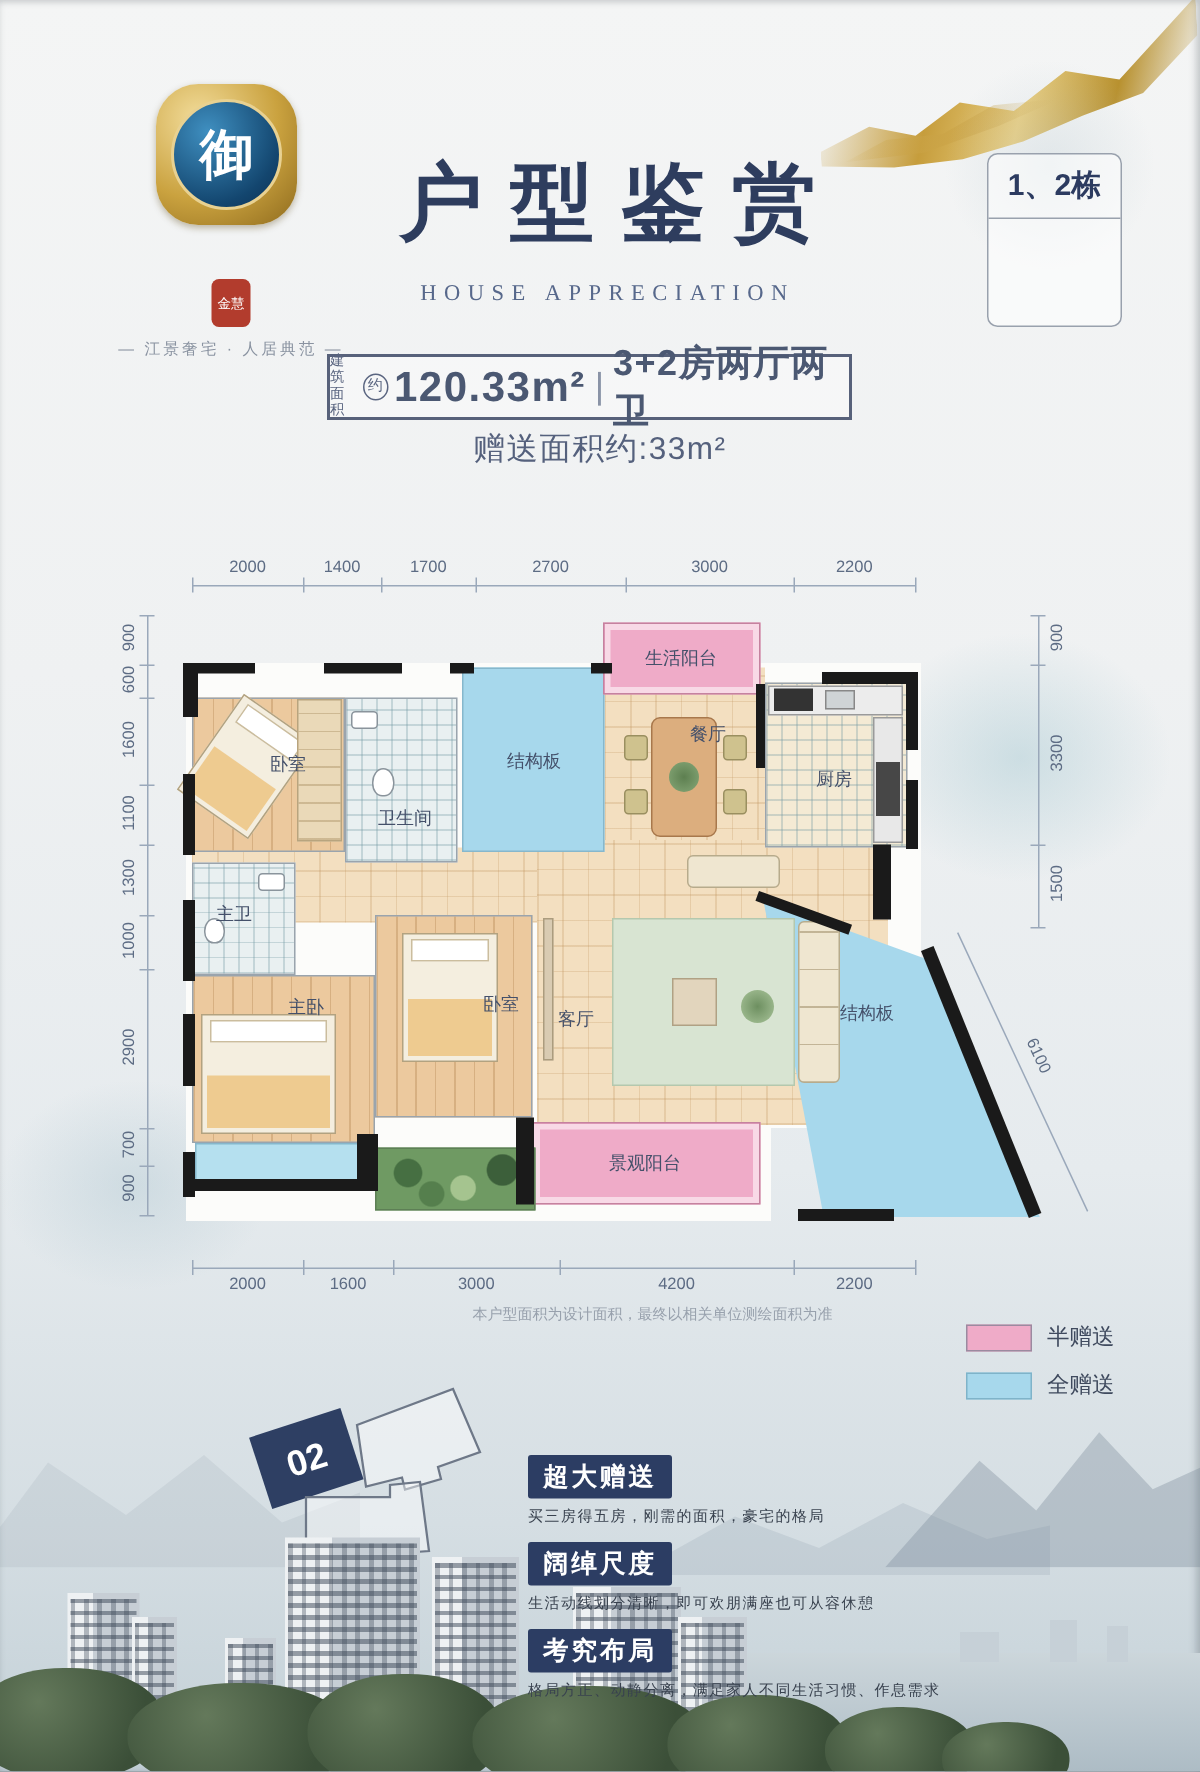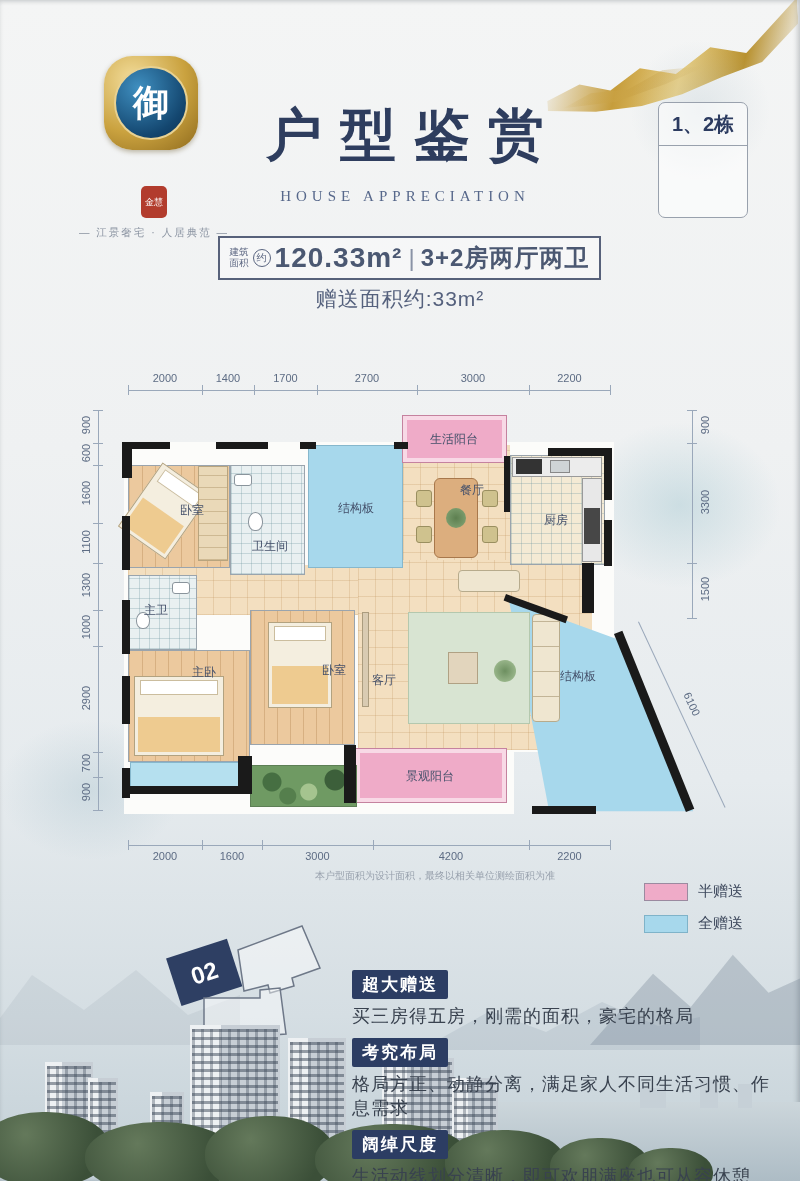--- a/index.html
+++ b/index.html
@@ -32,21 +32,21 @@
   .title{font-family:"Liberation Serif","DejaVu Serif",serif;font-size:56px;font-weight:bold;color:#2e3d5e;
     letter-spacing:18px;padding-left:18px;}
   .subtitle{margin-top:14px;font-family:"Liberation Serif","DejaVu Serif",serif;font-size:15px;color:#57688b;letter-spacing:5px;}
   .unitbox{position:absolute;left:658px;top:102px;width:88px;height:114px;border:1px solid #99a1ad;border-radius:7px;
     background:rgba(255,255,255,.55);text-align:center;}
   .unitbox .bld-row{height:42px;line-height:42px;border-bottom:1px solid #99a1ad;font-size:20px;font-weight:bold;color:#2c3b60;}
   .unitbox .unit-row{height:70px;display:flex;align-items:center;justify-content:center;gap:4px;}
   .unit-no{font-size:46px;font-weight:bold;color:#2c3b60;line-height:70px;}
   .unit-word{display:flex;flex-direction:column;font-size:13px;color:#2c3b60;line-height:1.25;font-weight:bold;}
   
-  .infobar{position:absolute;left:218px;top:236px;width:383px;height:44px;border:2px solid #57617a;
+  .infobar{position:absolute;left:218px;top:236px;width:350px;height:44px;border:2px solid #57617a;
     background:rgba(255,255,255,.35);display:flex;align-items:center;justify-content:center;gap:4px;color:#4b5872;box-sizing:border-box;}
   .area-stack{display:flex;flex-direction:column;font-size:9.5px;line-height:1.15;color:#5a6580;}
   .approx{width:16px;height:16px;border:1px solid #5a6580;border-radius:50%;font-size:10px;line-height:16px;text-align:center;color:#5a6580;}
   .area-val{font-size:28px;font-weight:bold;letter-spacing:1px;}
   .bar-div{font-size:24px;color:#8a93a6;font-weight:normal;margin:0 2px;}
   .layout-val{font-size:24px;font-weight:bold;letter-spacing:1px;}
   .gift{position:absolute;left:250px;top:285px;width:300px;text-align:center;font-size:21px;color:#55617d;letter-spacing:1px;}
   
   .plan{position:absolute;left:80px;top:360px;width:660px;height:520px;}
   .dl-h{position:absolute;height:1px;background:#9aa8ba;display:block;}
@@ -74,21 +74,21 @@
   .plants{position:absolute;background:#6f9a63;background-image:radial-gradient(circle at 20% 40%,#466f42 0 9px,transparent 10px),radial-gradient(circle at 55% 65%,#a5c48f 0 8px,transparent 9px),radial-gradient(circle at 80% 35%,#3c5f3a 0 10px,transparent 11px),radial-gradient(circle at 35% 75%,#557f4d 0 8px,transparent 9px);border:1px solid #5d7f55;z-index:3;}
   
   .legend-row{position:absolute;display:flex;align-items:center;gap:10px;}
   .sw{width:42px;height:16px;border:1px solid #9b8aa0;}
   .legend-row span{font-size:15px;color:#3f4a5e;}
   .note{position:absolute;left:275px;top:869px;width:320px;text-align:center;font-size:10px;color:#98a1ad;}
   
   .features{position:absolute;left:352px;top:970px;width:436px;z-index:4;}
   .badge{display:inline-block;background:#2c3d63;color:#fff;font-size:17px;font-weight:bold;
     padding:3px 10px;letter-spacing:2px;border-radius:2px;}
-  .fdesc{margin:5px 0 10px;font-size:18px;color:#39424f;letter-spacing:1px;}
+  .fdesc{margin:5px 0 10px;font-size:10px;color:#39424f;letter-spacing:1px;}
   .mount{position:absolute;pointer-events:none;}
   
   .siteplan{position:absolute;left:142px;top:910px;width:215px;height:158px;}
   
   .scene{position:absolute;left:0;top:1020px;width:800px;height:161px;overflow:hidden;}
   .bld{position:absolute;background:linear-gradient(90deg,#eef1f3 0 35%,#c7ced5 35% 100%);}
   .bld::after{content:"";position:absolute;left:2px;right:2px;top:4px;bottom:0;
     background:repeating-linear-gradient(180deg,rgba(58,70,86,.5) 0 3px,transparent 3px 8px),repeating-linear-gradient(90deg,rgba(58,70,86,.35) 0 3px,transparent 3px 9px);}
   .tree{position:absolute;border-radius:48%;background:radial-gradient(circle at 35% 30%,#64795b,#3b4f38 72%);}
   .water{position:absolute;background:linear-gradient(180deg,#ccd6db,#adbcc5);}
@@ -302,26 +302,26 @@
       <polygon points="62,88 118,88 118,80 138,78 144,124 116,126 116,136 84,136 84,127 62,127" fill="rgba(255,255,255,.45)" stroke="#6e7888" stroke-width="1.5"></polygon>
     </svg>
   </div>
 
   <div class="features">
     <div>
       <span class="badge">超大赠送</span>
       <div class="fdesc">买三房得五房，刚需的面积，豪宅的格局</div>
     </div>
     <div>
+      <span class="badge">阔绰尺度</span>
+      <div class="fdesc">生活动线划分清晰，即可欢朋满座也可从容休憩</div>
+    </div>
+    <div>
       <span class="badge">考究布局</span>
       <div class="fdesc">格局方正、动静分离，满足家人不同生活习惯、作息需求</div>
-    </div>
-    <div>
-      <span class="badge">阔绰尺度</span>
-      <div class="fdesc">生活动线划分清晰，即可欢朋满座也可从容休憩</div>
     </div>
   </div>
 
   <div class="scene">
     <div class="water" style="left:480px;top:82px;width:320px;height:79px"></div>
     <div class="dcity" style="left:640px;top:68px;width:26px;height:20px"></div>
     <div class="dcity" style="left:700px;top:60px;width:18px;height:28px"></div>
     <div class="dcity" style="left:738px;top:64px;width:14px;height:24px"></div>
     <div class="bld" style="left:45px;top:42px;width:48px;height:95px"></div>
     <div class="bld" style="left:88px;top:58px;width:30px;height:80px"></div>

